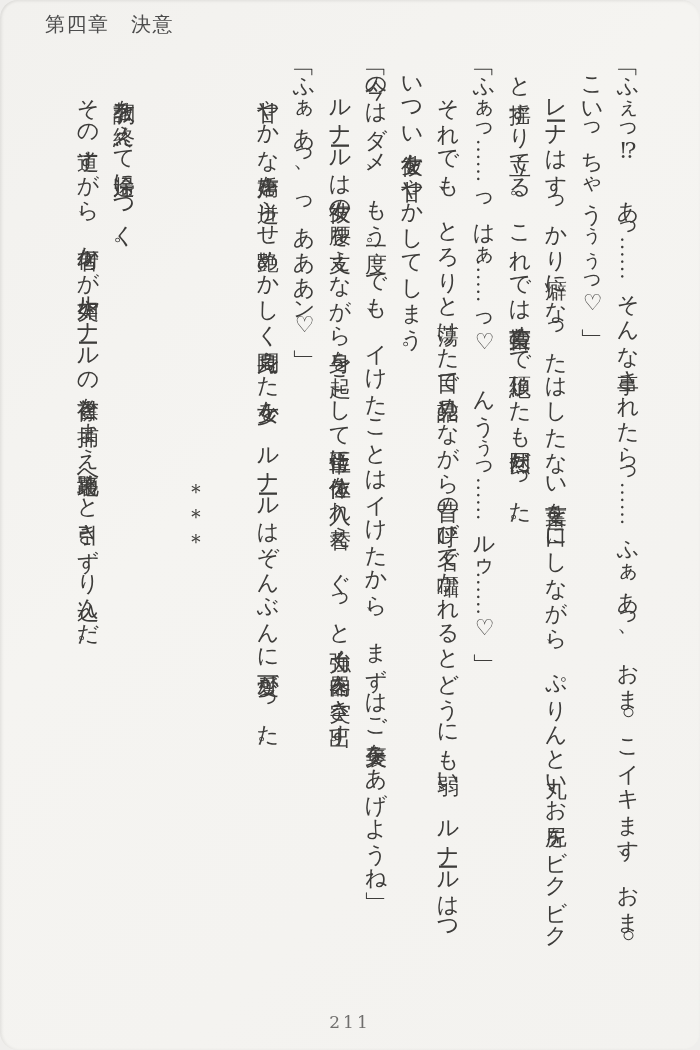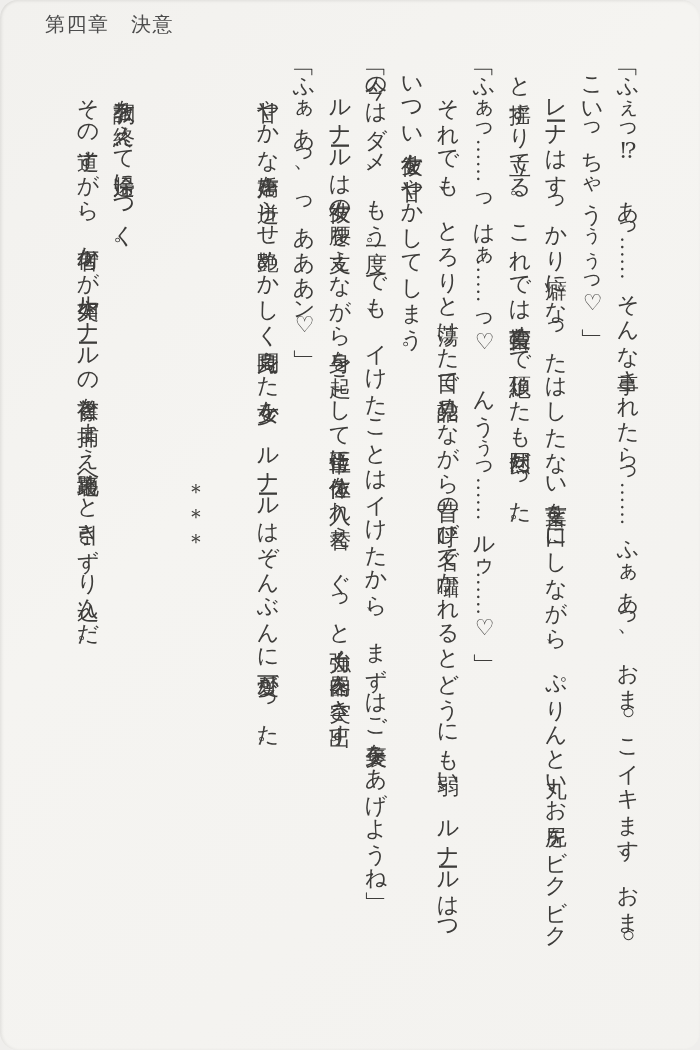--- a/index.html
+++ b/index.html
@@ -81,14 +81,15 @@
     <p>　それでも、とろりと蕩けた目で見詰めながら昔の呼び名で囁かれるとどうにも弱い。ルナールはついつい彼女を甘やかしてしまう。</p>
     <p>「今のはダメ、もう一度。でも、イけたことはイけたから、まずはご褒美をあげようね」</p>
     <p>　ルナールは彼女の腰を支えながら身を起こして正常位に体位を入れ替え、ぐっと力強く肉器を突き出す。</p>
     <p>「ふぁあっ、っあああン♡」</p>
     <p>　甘やかな嬌声を迸らせ艶めかしく身悶えた少女を、ルナールはぞんぶんに可愛がった。</p>
     <p class="separator">＊＊＊</p>
     <p>　調教を終えて帰途につく。</p>
     <p>　その道すがら、何者かが突如ルナールの襟首を捕まえ路地裏へと引きずり込んだ。</p>
   </div>
 
+  <div class="page-number">211</div>
 
 </div>
 
 </body></html>

